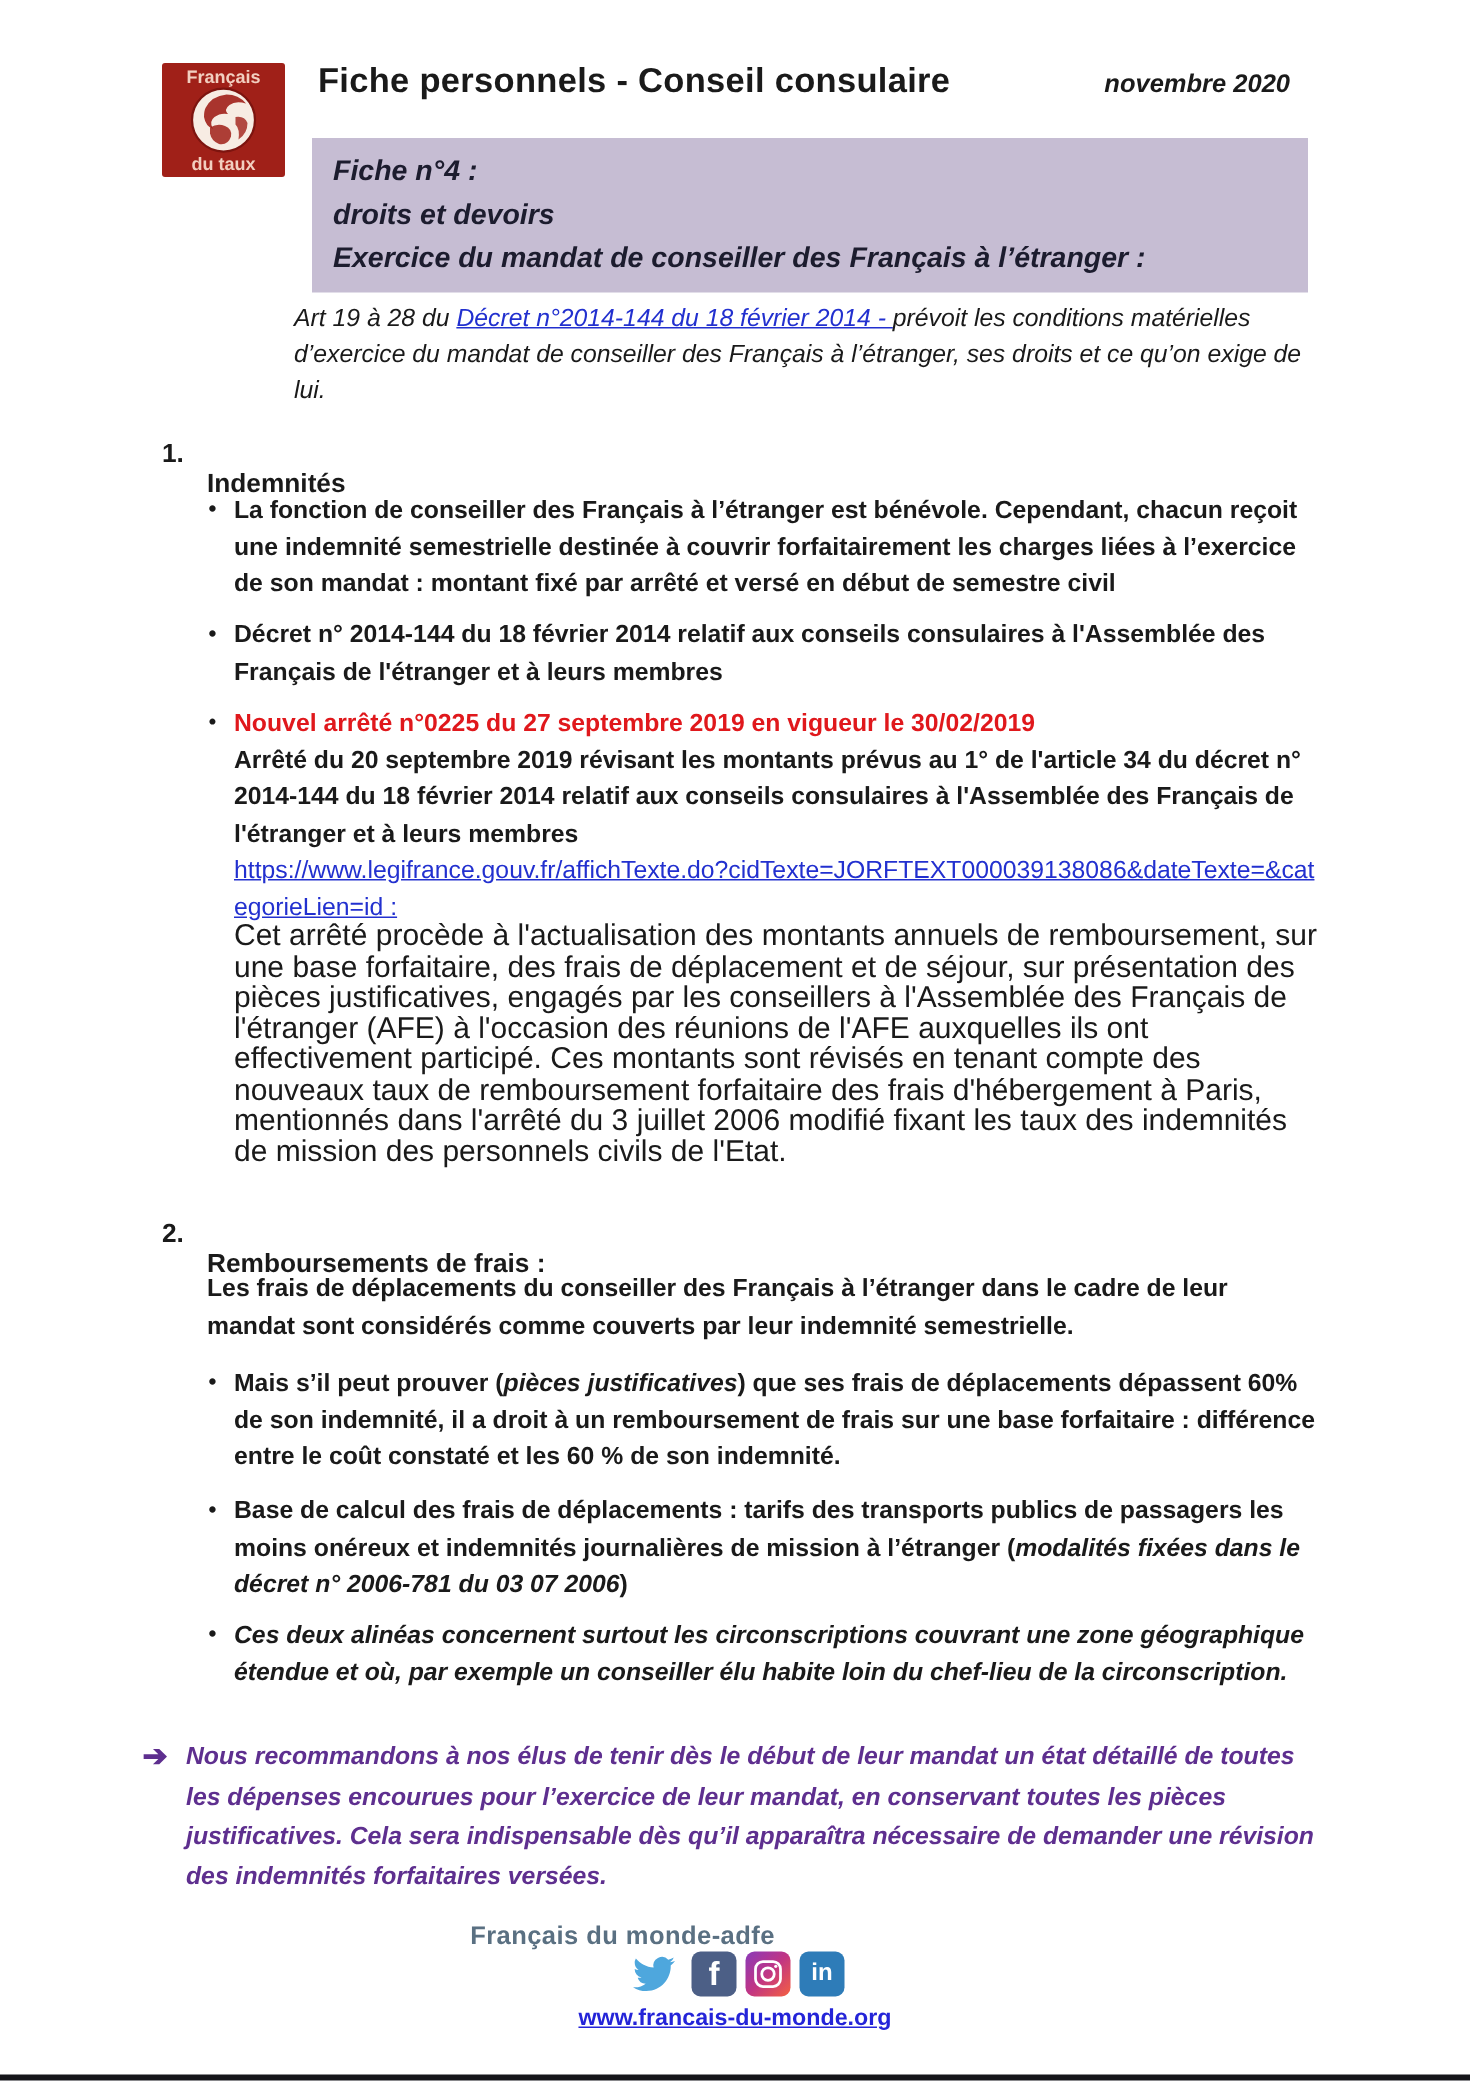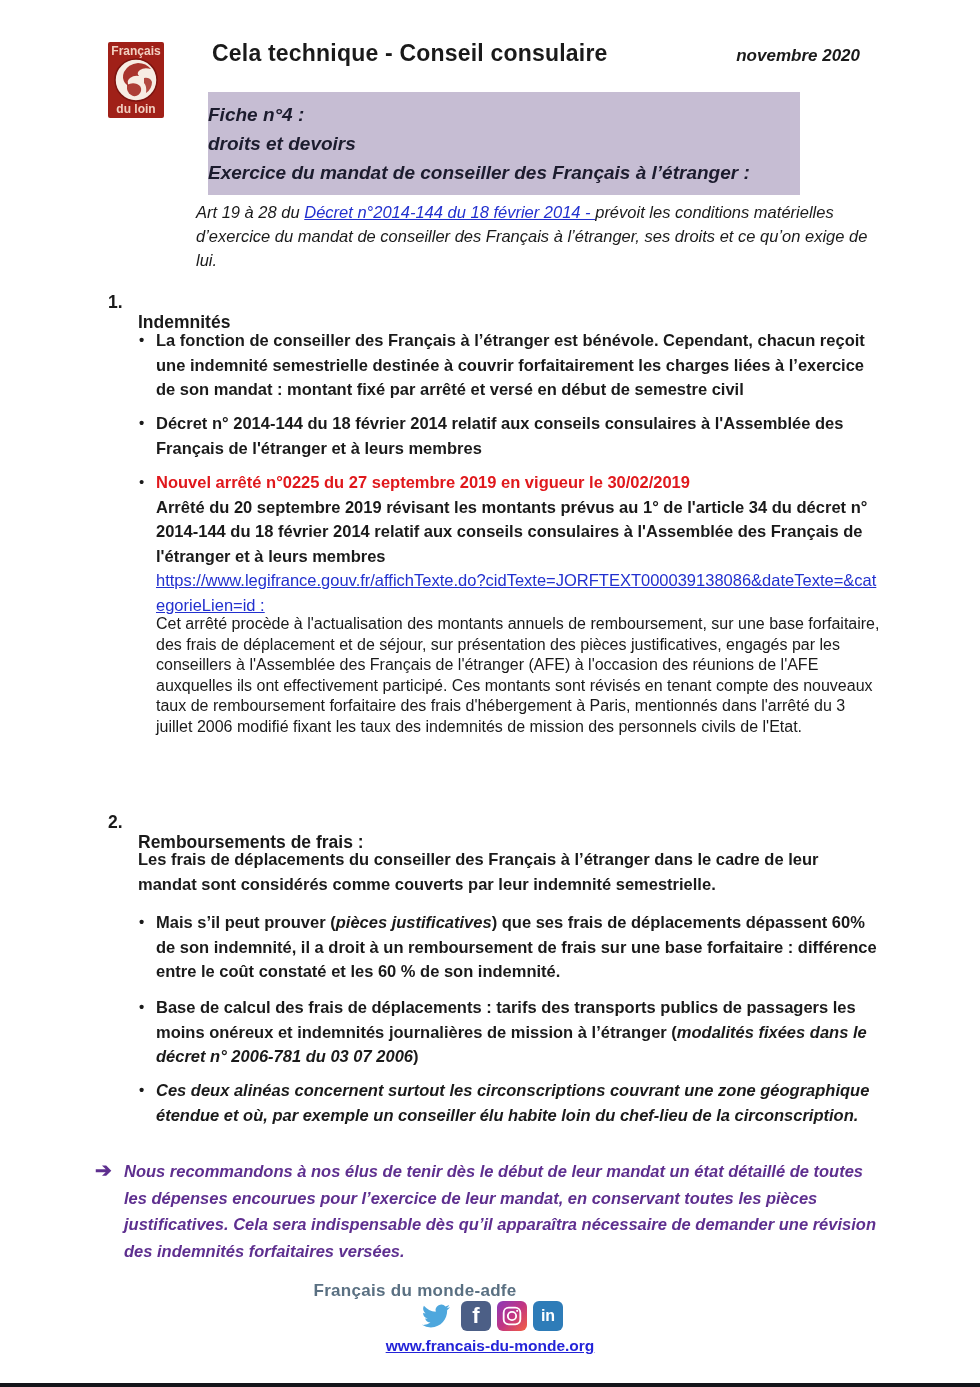--- a/index.html
+++ b/index.html
@@ -15,47 +15,47 @@
   html,body{margin:0;padding:0;}
   body{
     width:980px;height:1387px;position:relative;background:#ffffff;
     font-family:"Liberation Sans", sans-serif;color:var(--ink);
     overflow:hidden;
   }
   .abs{position:absolute;}
 
   
   .logo{
-    left:108px;top:42px;width:56px;height:76px;background:var(--red-logo);
+    left:108px;top:42px;width:82px;height:76px;background:var(--red-logo);
     display:flex;flex-direction:column;align-items:center;justify-content:space-between;
     padding:3px 2px;border-radius:2px;
   }
   .logo-text{color:#f2cfc0;font-size:12px;font-weight:700;line-height:12px;}
   .page-title{left:212px;top:40px;font-size:23px;font-weight:700;letter-spacing:0.2px;}
   .page-date{left:690px;top:46px;width:170px;text-align:right;font-size:17px;font-style:italic;font-weight:600;}
 
   .banner{
-    left:208px;top:92px;width:592px;background:var(--banner);
-    padding:8px 0;color:#1c1c2e;
+    left:208px;top:92px;width:664px;background:var(--banner);
+    padding:8px 14px;color:#1c1c2e;
     font-size:19px;font-weight:700;font-style:italic;line-height:29px;
   }
 
   .intro{
     left:196px;top:200px;width:676px;
     font-size:16.5px;font-weight:400;font-style:italic;line-height:24px;
   }
 
   .sec-head{font-size:17.5px;font-weight:700;}
   .sec-num{left:108px;width:28px;}
   .sec-title{left:138px;margin-top:20px;}
 
   .bullet-row{left:139px;width:741px;padding-left:17px;line-height:24.5px;font-size:16.5px;}
   .bullet-dot{position:absolute;left:0;top:0;font-size:15px;}
   .w600{font-weight:600;}
-  .para{left:156px;width:724px;font-size:16px;font-weight:400;line-height:20.5px;}
+  .para{left:156px;width:724px;font-size:20px;font-weight:400;line-height:20.5px;}
   .lead{left:138px;width:742px;font-size:16.5px;font-weight:600;line-height:24.5px;}
 
   .linkline{word-break:break-all;}
 
   
   .seg-plain{}
   .seg-bold{font-weight:700;}
   .seg-italic{font-style:italic;}
   .seg-link{color:var(--link);text-decoration:underline;cursor:pointer;}
   .seg-red-bold{color:var(--red-text);font-weight:800;}
@@ -93,23 +93,23 @@
   <span class="logo-text">Français</span>
   <span style="line-height:0;">
     <svg width="44" height="44" viewBox="0 0 44 44">
       <circle cx="22" cy="22" r="21" fill="#f7ece3"></circle>
       <path d="M10 14 Q14 6 24 5 Q32 5 37 11 Q30 9 26 12 Q22 15 25 18 Q20 17 16 20 Q12 23 15 28 Q10 26 9 20 Q9 16 10 14 Z" fill="#a02018" opacity="0.9"></path>
       <path d="M13 27 Q18 24 23 26 Q28 28 27 33 Q25 39 19 38 Q14 36 13 31 Z" fill="#a02018" opacity="0.85"></path>
       <path d="M30 20 Q36 19 38 24 Q38 31 32 35 Q33 28 30 25 Z" fill="#a02018" opacity="0.8"></path>
       <circle cx="22" cy="22" r="21" fill="none" stroke="#7d140f" stroke-width="1.5"></circle>
     </svg>
   </span>
-  <span class="logo-text">du loin</span>
+  <span class="logo-text">du taux</span>
 </div>
-<div class="abs page-title">Cela technique - Conseil consulaire</div>
+<div class="abs page-title">Fiche personnels - Conseil consulaire</div>
 <div class="abs page-date">novembre 2020</div>
 
 <div class="abs banner">
   <div>Fiche n°4 :</div>
   <div>droits et devoirs</div>
   <div>Exercice du mandat de conseiller des Français à l’étranger :</div>
 </div>
 
 <div class="abs intro"><span class="seg-plain">Art 19 à 28 du </span><span class="seg-link">Décret n°2014-144 du 18 février 2014 - </span><span class="seg-plain">prévoit les conditions matérielles d’exercice du mandat de conseiller des Français à l’étranger, ses droits et ce qu’on exige de lui.</span></div>
 

